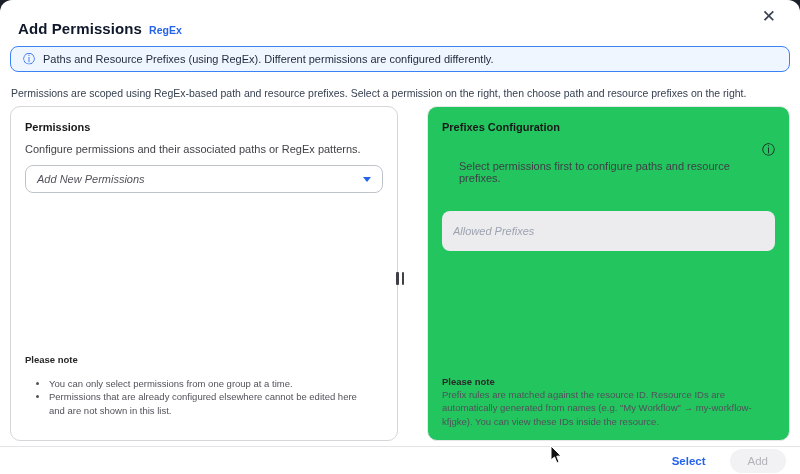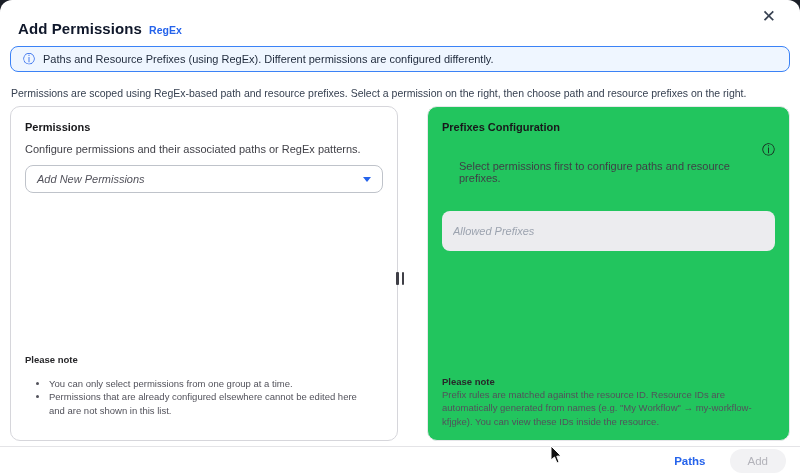--- a/index.html
+++ b/index.html
@@ -188,21 +188,21 @@
       </div>
       <input class="prefix-input" disabled="" placeholder="Allowed Prefixes" style="">
       <div class="panel-spacer"></div>
       <div class="note-title">Please note</div>
       <p class="note-text">Prefix rules are matched against the resource ID. Resource IDs are automatically generated from names (e.g. "My Workflow" → my-workflow-kfjgke). You can view these IDs inside the resource.</p>
     </div>
 
   </div>
 
   <div class="modal-footer">
-    <button class="cancel-btn">Paths</button>
+    <button class="cancel-btn">Select</button>
     <button class="add-btn" disabled="">Add</button>
   </div>
 
 </div>
 
 <svg class="mouse-cursor" width="13" height="19" viewBox="0 0 13 19">
   <polygon points="1,1 1,15 4.5,12 7,18 9,17 6.8,11.2 11,11" fill="#111111" stroke="#ffffff" stroke-width="1"></polygon>
 </svg>
 
 </body></html>

